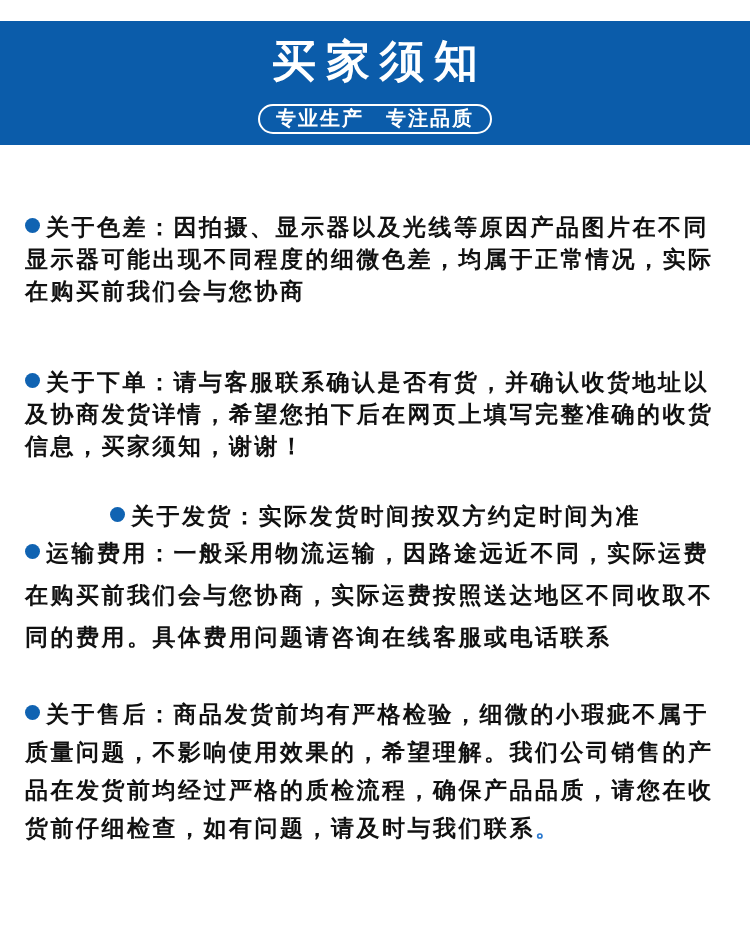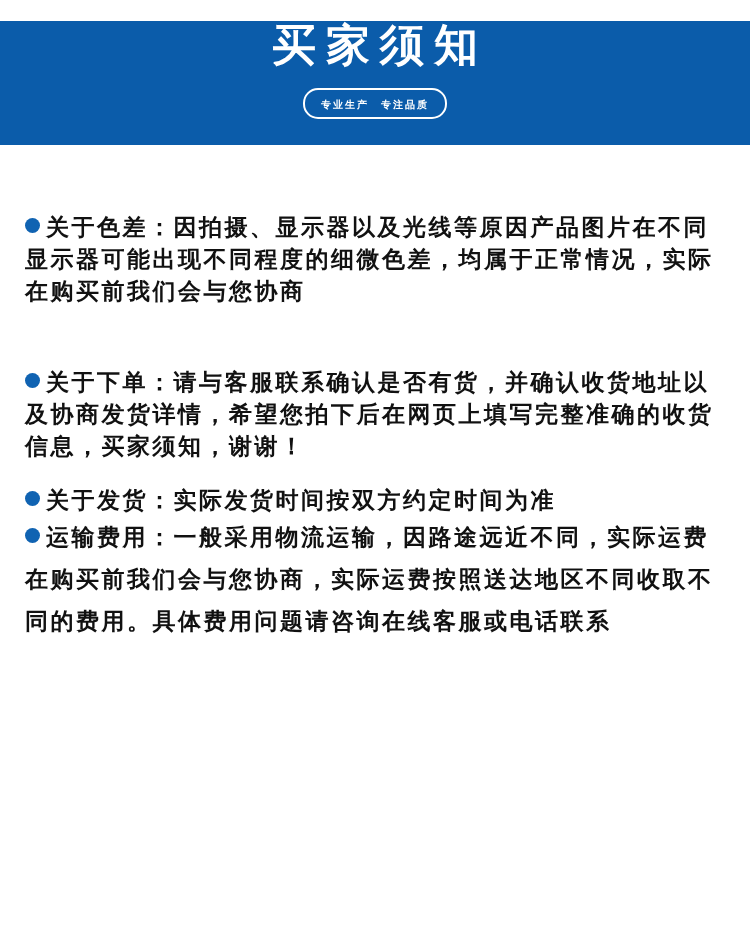--- a/index.html
+++ b/index.html
@@ -16,20 +16,21 @@
   .top-gap {
     height: 21px;
     background: #ffffff;
   }
   .banner {
     height: 124px;
     background: #0b5caa;
     text-align: center;
   }
   .banner-title {
+    padding-top: 16px;
     line-height: 48px;
     text-align: center;
   }
   .banner-title span {
     display: inline-block;
     font-size: 44px;
     font-weight: bold;
     color: #ffffff;
     letter-spacing: 10px;
     margin-right: -10px; 
@@ -37,21 +38,21 @@
   }
   .banner-pill {
     display: inline-block;
     margin-top: 9px;
     border: 2px solid #ffffff;
     border-radius: 15px;
     padding: 2px 16px;
     line-height: 21px;
   }
   .banner-pill span {
-    font-size: 10px;
+    font-size: 20px;
     font-weight: bold;
     color: #ffffff;
     letter-spacing: 2px;
     white-space: nowrap;
   }
   .content {
     padding: 0 24px 0 25px;
   }
   .notice {
     font-size: 23px;
@@ -61,21 +62,21 @@
   }
   .notice .line {
     display: block;
     white-space: nowrap;
   }
   .s1, .s2, .s3 { line-height: 32px; }
   .s4 { line-height: 42px; }
   .s5 { line-height: 38px; }
   .s1 { margin-top: 66px; }
   .s2 { margin-top: 59px; }
-  .s3 { margin-top: 22px; }
+  .s3 { margin-top: 38px; text-align: center; }
   .s4 { }
   .s5 { margin-top: 37px; }
   .bullet {
     display: inline-block;
     width: 15px;
     height: 15px;
     border-radius: 50%;
     background: #1063b2;
     margin-right: 6px;
     vertical-align: 2px;
@@ -115,14 +116,20 @@
   <section class="notice s3">
     <span class="line"><span class="bullet"></span><span>关于发货：实际发货时间按双方约定时间为准</span></span>
   </section>
 
   <section class="notice s4">
     <span class="line"><span class="bullet"></span><span>运输费用：一般采用物流运输，因路途远近不同，实际运费</span></span>
     <span class="line">在购买前我们会与您协商，实际运费按照送达地区不同收取不</span>
     <span class="line">同的费用。具体费用问题请咨询在线客服或电话联系</span>
   </section>
 
+  <section class="notice s5">
+    <span class="line"><span class="bullet"></span><span>关于售后：商品发货前均有严格检验，细微的小瑕疵不属于</span></span>
+    <span class="line">质量问题，不影响使用效果的，希望理解。我们公司销售的产</span>
+    <span class="line">品在发货前均经过严格的质检流程，确保产品品质，请您在收</span>
+    <span class="line"><span>货前仔细检查，如有问题，请及时与我们联系</span><span class="blue-period">。</span></span>
+  </section>
 
 </div>
 
 </body></html>

